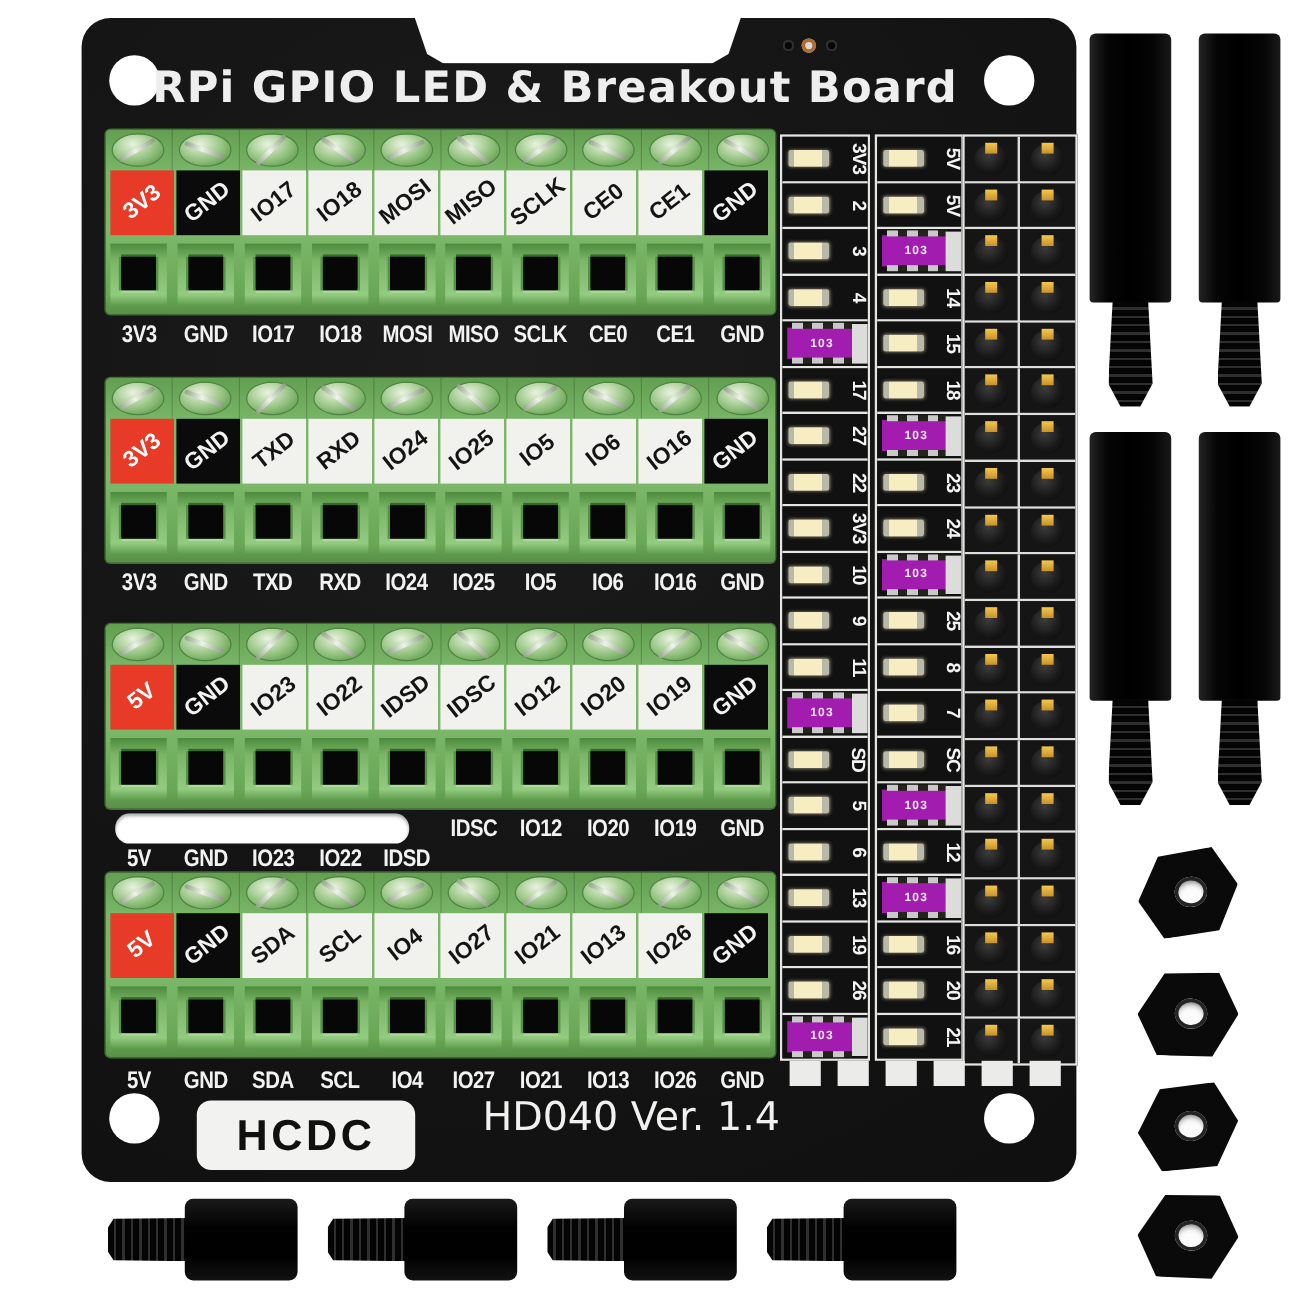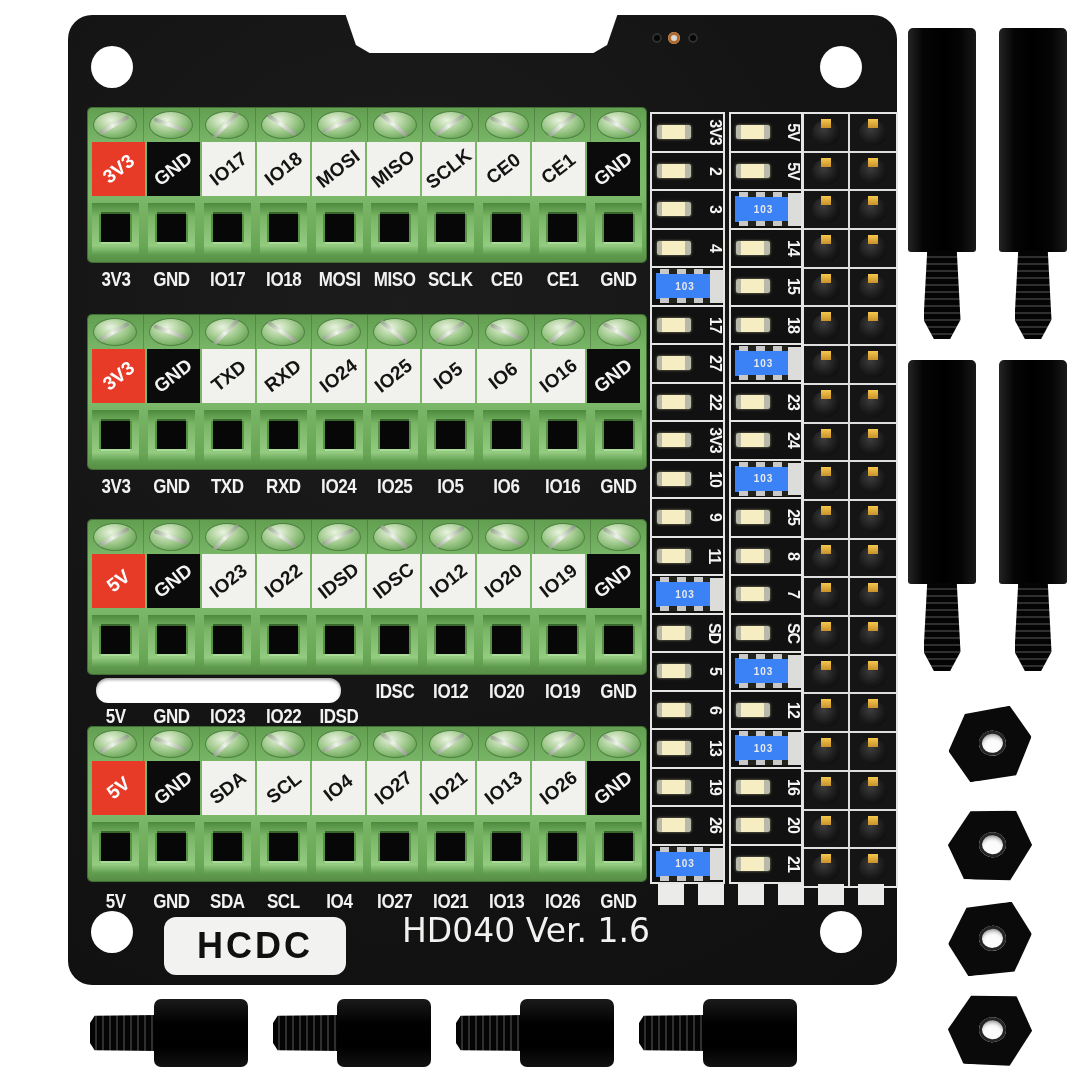--- a/index.html
+++ b/index.html
@@ -52,21 +52,21 @@
   #led-panel{position:absolute;left:582px;top:97px;width:153px;height:772px;display:flex;gap:4px;}
   .lcol{flex:1;display:flex;flex-direction:column;border:2px solid #e5e5e3;}
   .lcell{flex:1;position:relative;border-bottom:2px solid #e5e5e3;background:#111;}
   .lcell:last-child{border-bottom:none;}
   .led-chip{position:absolute;left:5px;top:50%;transform:translateY(-50%);width:34px;height:14px;border-radius:2px;
         background:linear-gradient(90deg,#b9b9a9 0 5px,#f6eec2 5px 28px,#b9b9a9 28px);
         box-shadow:0 0 3px rgba(255,248,200,.5);}
   .led-label{position:absolute;right:-6px;top:0;bottom:0;width:28px;display:flex;align-items:center;justify-content:center;}
   .led-label span{transform:rotate(90deg);color:#f4f4f4;font-weight:bold;font-size:16px;white-space:nowrap;
         letter-spacing:-1px;}
-  .res-chip{position:absolute;left:4px;top:50%;transform:translateY(-50%);width:58px;height:26px;background:#3b82f6;
+  .res-chip{position:absolute;left:4px;top:50%;transform:translateY(-50%);width:58px;height:26px;background:#a21caf;
         display:flex;align-items:center;justify-content:center;}
   .res-chip::before,.res-chip::after{content:"";position:absolute;left:4px;right:4px;height:5px;
         background:repeating-linear-gradient(90deg,#c9c9c9 0 9px,#23231c 9px 17px);}
   .res-chip::before{top:-4px;} .res-chip::after{bottom:-4px;}
   .res-chip span{color:#e9e9e9;font-size:10px;font-weight:bold;letter-spacing:1px;}
   .res-patch{position:absolute;right:0;top:2px;bottom:2px;width:13px;background:#dcdcda;}
 
   
   #header-panel{position:absolute;left:734px;top:97px;width:92px;height:772px;border:2px solid #e5e5e3;
         display:grid;grid-template-columns:1fr 1fr;background:#161616;}
@@ -115,20 +115,21 @@
   <div id="board">
     <div id="top-notch"></div>
     <div class="mount-hole" style="left:23px;top:31px;"></div>
     <div class="mount-hole" style="left:752px;top:31px;"></div>
     <div class="mount-hole" style="left:23px;top:896px;"></div>
     <div class="mount-hole" style="left:752px;top:896px;"></div>
     <div class="tiny-pad" style="left:584px;top:18px;"></div>
     <div class="tiny-pad copper" style="left:600px;top:17px;"></div>
     <div class="tiny-pad" style="left:620px;top:18px;"></div>
 
+    <div id="title">RPi GPIO LED &amp; Breakout Board</div>
 
     <div id="terminal-blocks">
         <div class="tblock" style="top: 93px;">
           <div class="trow-screws">
             <div class="scell">
               <div class="screw">
                 <div class="slot" style="transform: rotate(-30deg);"></div>
               </div>
             </div>
             <div class="scell">
@@ -1091,21 +1092,21 @@
         <div class="cast-tab"></div>
         <div class="cast-tab"></div>
         <div class="cast-tab"></div>
         <div class="cast-tab"></div>
         <div class="cast-tab"></div>
         <div class="cast-tab"></div>
       </div>
 
     <div id="brand-box">HCDC</div>
     <div id="brand-text">
-      <div class="line2">HD040 Ver. 1.6</div>
+      <div class="line2">HD040 Ver. 1.4</div>
     </div>
   <div class="plabels" style="top: 253px;">
         <div class="plabel"><span>3V3</span></div>
         <div class="plabel"><span>GND</span></div>
         <div class="plabel"><span>IO17</span></div>
         <div class="plabel"><span>IO18</span></div>
         <div class="plabel"><span>MOSI</span></div>
         <div class="plabel"><span>MISO</span></div>
         <div class="plabel"><span>SCLK</span></div>
         <div class="plabel"><span>CE0</span></div>

